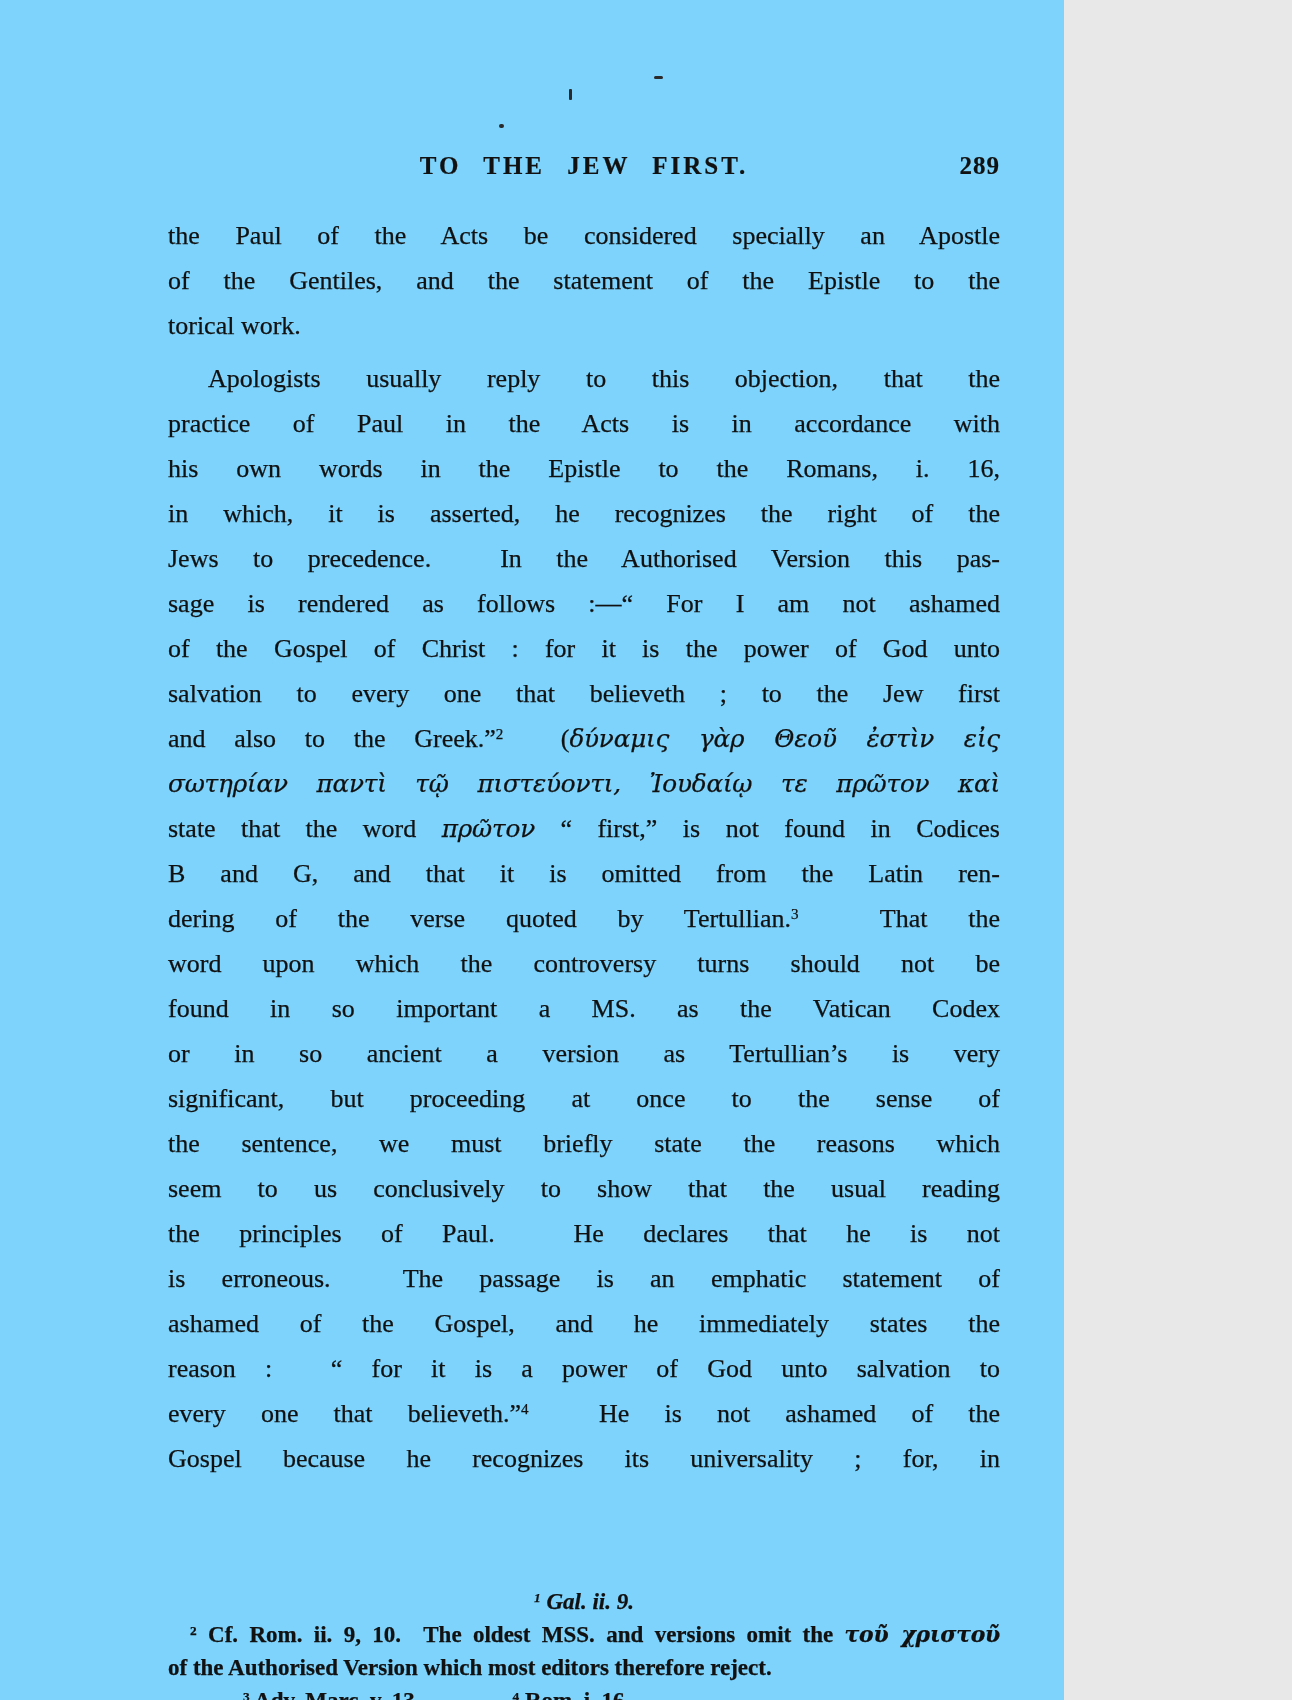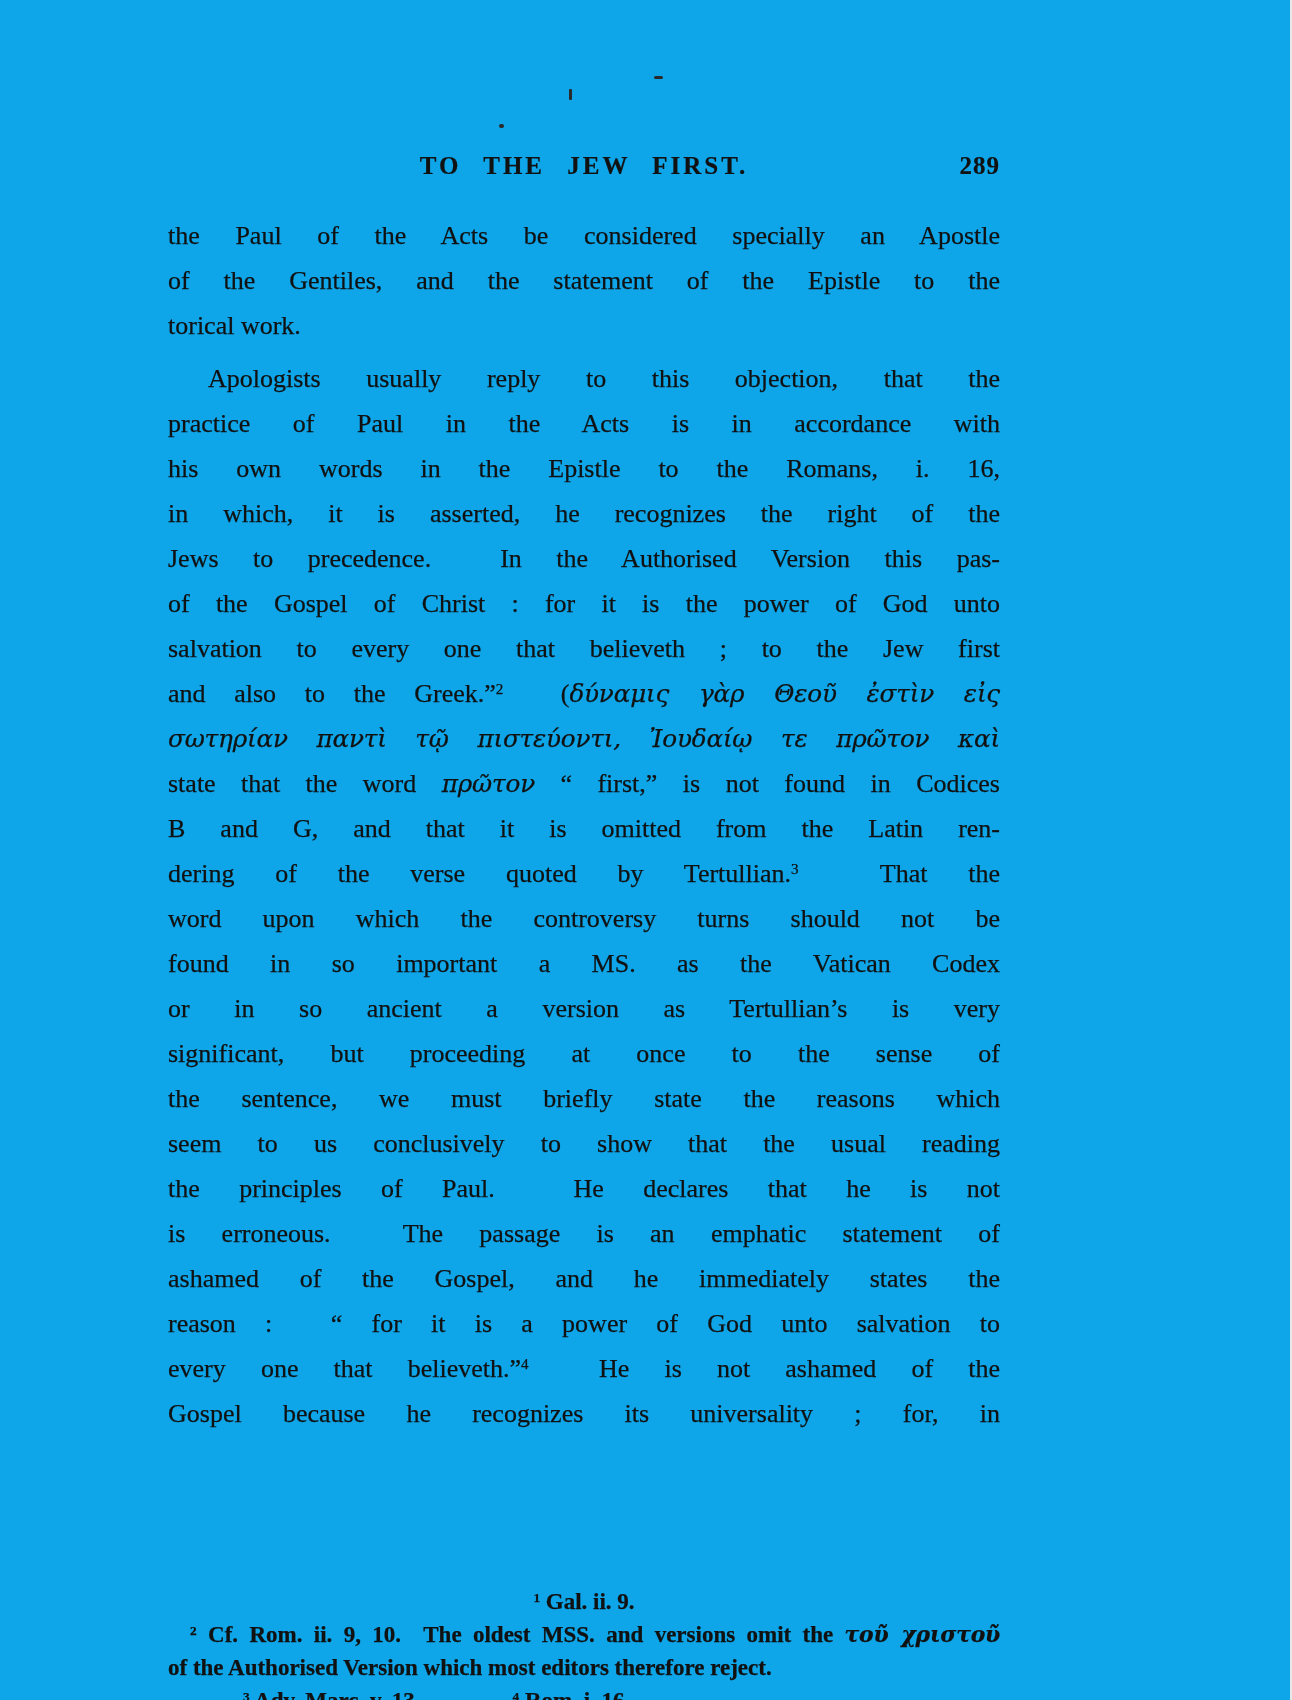--- a/index.html
+++ b/index.html
@@ -1,20 +1,20 @@
 <!DOCTYPE html>
 <html><head>
 <meta charset="utf-8">
 <style>
   html, body { margin: 0; padding: 0; background: #e8e8e8; }
   .page {
     position: relative;
-    width: 1290px;
+    width: 1064px;
     height: 1700px;
-    background: #0ea5e9;
+    background: #7dd3fc;
     overflow: hidden;
     font-family: "Liberation Serif", "DejaVu Serif", serif;
     color: #111111;
   }
   .column {
     position: absolute;
     left: 168px;
     top: 0;
     width: 832px;
     height: 1700px;
@@ -66,21 +66,21 @@
     font-size: 26px;
     line-height: 45px;
   }
   .footnotes .line {
     font-size: 23px;
     line-height: 33px;
     font-weight: 600;
   }
   .line.j { text-align: justify; text-align-last: justify; }
   .line.l { text-align: center; text-align-last: left; }
-  .line.c { text-align: left; text-align-last: center; }
+  .line.c { text-align: left; text-align-last: center; font-style: italic; }
   .gk {
     font-family: "DejaVu Serif", serif;
     font-style: italic;
     font-size: 0.95em;
     letter-spacing: -0.2px;
   }
   .sup {
     font-size: 0.58em;
     vertical-align: 0.55em;
     line-height: 0;
@@ -106,20 +106,21 @@
 
     <div class="body-text" id="body-lines">
         <div class="line j"><span>the Paul of the Acts be considered specially an Apostle</span></div>
         <div class="line j"><span>of the Gentiles, and the statement of the Epistle to the</span></div>
         <div class="line l"><span>torical work.</span></div>
         <div class="line j" style="padding-left: 40px; margin-top: 8px;"><span>Apologists usually reply to this objection, that the</span></div>
         <div class="line j"><span>practice of Paul in the Acts is in accordance with</span></div>
         <div class="line j"><span>his own words in the Epistle to the Romans, i. 16,</span></div>
         <div class="line j"><span>in which, it is asserted, he recognizes the right of the</span></div>
         <div class="line j"><span>Jews to precedence.  In the Authorised Version this pas-</span></div>
+        <div class="line j"><span>sage is rendered as follows :—“ For I am not ashamed</span></div>
         <div class="line j"><span>of the Gospel of Christ : for it is the power of God unto</span></div>
         <div class="line j"><span>salvation to every one that believeth ; to the Jew first</span></div>
         <div class="line j"><span>and also to the Greek.”</span><span class="sup">2</span><span>  (</span><span class="gk">δύναμις γὰρ Θεοῦ ἐστὶν εἰς</span></div>
         <div class="line j"><span class="gk">σωτηρίαν παντὶ τῷ πιστεύοντι, Ἰουδαίῳ τε πρῶτον καὶ</span></div>
         <div class="line j"><span>state that the word </span><span class="gk">πρῶτον</span><span> “ first,” is not found in Codices</span></div>
         <div class="line j"><span>B and G, and that it is omitted from the Latin ren-</span></div>
         <div class="line j"><span>dering of the verse quoted by Tertullian.</span><span class="sup">3</span><span>  That the</span></div>
         <div class="line j"><span>word upon which the controversy turns should not be</span></div>
         <div class="line j"><span>found in so important a MS. as the Vatican Codex</span></div>
         <div class="line j"><span>or in so ancient a version as Tertullian’s is very</span></div>

